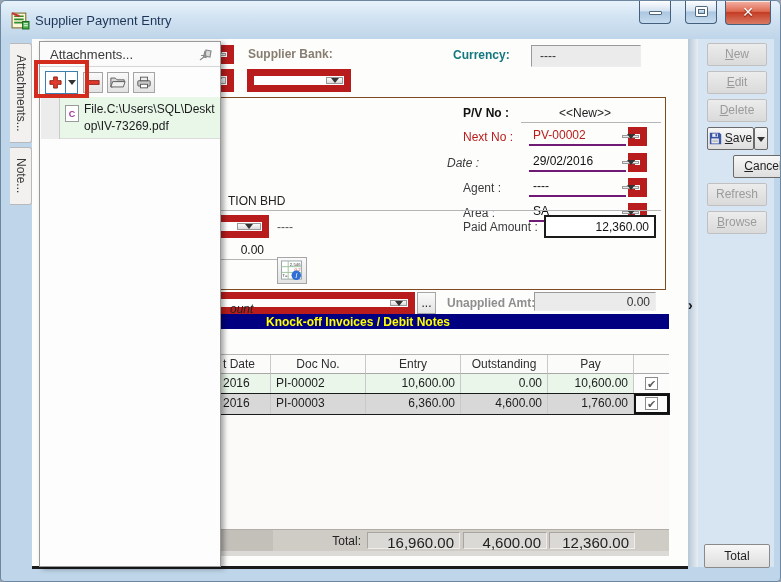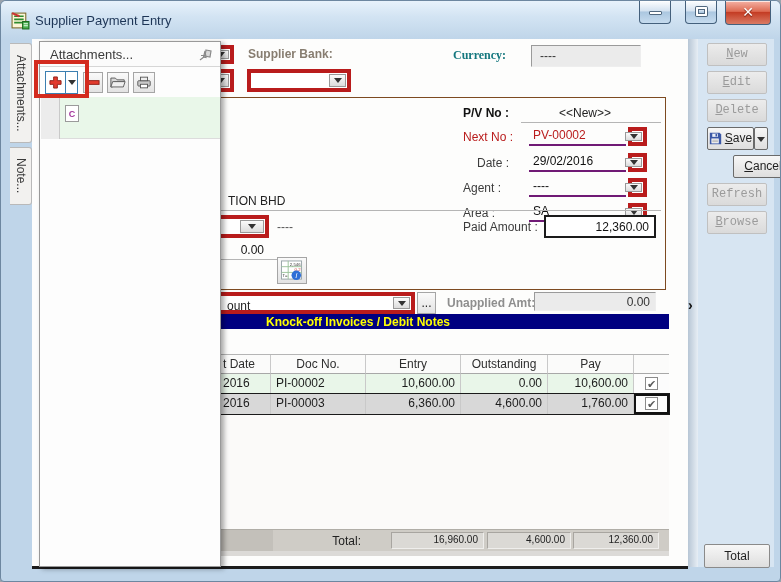--- a/index.html
+++ b/index.html
@@ -16,24 +16,24 @@
   .glyph-min{display:inline-block;width:13px;height:4px;background:#fff;border:1px solid #50677e;margin-top:10px;border-radius:1px;}
   .glyph-max{display:inline-block;width:11px;height:9px;border:2px solid #fff;box-shadow:0 0 0 1px #50677e,inset 0 0 0 1px #50677e;margin-top:6px;border-radius:1px;background:transparent;}
   .glyph-x{color:#fff;font-weight:bold;font-size:14px;line-height:22px;text-shadow:0 1px 1px #6d1506;}
   
   .vtab{left:9px;width:22px;background:#f2f1ef;border:1px solid #b9b9b9;border-left:none;border-radius:0 3px 3px 0;
         writing-mode:vertical-rl;font-size:12px;color:#3a3a3a;padding:8px 3px;text-align:center;}
   
   .form-area{left:31px;top:38px;width:656px;height:528px;background:#fdfdfc;}
   .label{font-size:12px;color:#3c3c3c;}
   .bold{font-weight:bold;}
-  .teal{color:#14777e;font-weight:bold;font-family:Liberation Serif, serif;}
+  .teal{color:#14777e;font-weight:bold;}
   .graylab{color:#877d70;font-weight:bold;}
   .dimlab{color:#b91c1c;}
-  .combo{background:#fff;border:4px solid #b91c1c;}
+  .combo{background:#fff;border:7px solid #b91c1c;font-style:italic;}
   .cbtn{position:absolute;right:1px;top:1px;bottom:1px;width:17px;background:linear-gradient(#fbfbfb,#dcdcdc);
         border:1px solid #999;display:flex;align-items:center;justify-content:center;}
   .arr{width:0;height:0;border-left:4px solid transparent;border-right:4px solid transparent;border-top:5px solid #333;}
   .sunken{background:#ebebeb;border:1px solid;border-color:#9a9a9a #eee #eee #9a9a9a;font-size:12px;color:#333;}
   .underline{height:1px;background:#b5b5b5;}
   .groupbox{border:1px solid #7d4a21;background:transparent;}
   .fieldline{border-bottom:2px solid #701a75;}
   .paidbox{border:2px solid #1b1b1b;background:#fff;font-size:12px;color:#111;text-align:right;padding:3px 5px 0 0;}
   .navybar{background:#000080;}
   .navytext{color:#ffff00;font-weight:bold;font-size:12px;}
@@ -43,27 +43,27 @@
       font-size:12px;color:#2e2e2e;text-align:center;line-height:18px;}
   .gr{position:absolute;height:20px;font-size:12px;color:#1c1c1c;}
   .gc{position:absolute;top:0;height:20px;border-right:1px solid #c9c9c9;line-height:19px;white-space:nowrap;overflow:hidden;}
   .num{text-align:right;padding-right:5px;}
   .row-green{background:#e9f6e9;}
   .row-sel{background:#d8d8d8;outline:1px solid #1a1a1a;}
   .chkbox{display:inline-block;width:13px;height:13px;background:#fff;border:1px solid #8a8a8a;color:#5c5c5c;
           font-size:11px;line-height:12px;text-align:center;margin-top:3px;}
   .totalrow{left:40px;top:528px;width:628px;height:22px;background:#cfccc6;border-top:1px solid #b0ada7;}
   .totcell{position:absolute;top:2px;height:17px;background:#dbd9d5;border:1px solid;border-color:#a8a5a0 #efeeec #efeeec #a8a5a0;
-           font-size:10px;color:#222;text-align:right;padding:1px 5px 12px 0;margin-left:24px;}
+           font-size:15px;color:#222;text-align:right;padding:1px 5px 12px 0;}
   
   .rpanel{left:697px;top:38px;width:76px;height:528px;background:#d7e5f2;}
   .splitter{left:687px;top:38px;width:10px;height:528px;background:linear-gradient(to right,#b7c6d5,#e7eef5);}
   .side-btn{position:absolute;left:706px;width:60px;height:23px;border:1px solid #a9a9a9;border-radius:2px;
             background:linear-gradient(#f7f7f7,#dedede);font-size:12px;color:#1f1f1f;text-align:center;line-height:21px;}
-  .side-btn.disabled{color:#9b9b9b;border-color:#c0c0c0;background:linear-gradient(#ececec,#dadada);font-family:Liberation Mono, monospace;}
+  .side-btn.disabled{color:#9b9b9b;border-color:#c0c0c0;background:linear-gradient(#ececec,#dadada);}
   
   .apanel{left:38px;top:40px;width:182px;height:526px;background:#fdfdfd;border:1px solid #999;
           box-shadow:3px 2px 5px rgba(0,0,0,.35);z-index:50;}
   .apanel-header{position:absolute;left:0;top:0;right:0;height:25px;border-bottom:1px solid #d6d6d6;background:#fbfbfb;}
   .tbtn{position:absolute;height:22px;background:linear-gradient(#fafafa,#e3e3e3);border:1px solid #a5a5a5;
         display:flex;align-items:center;justify-content:center;}
   .filerow{position:absolute;left:1px;top:55px;width:179px;height:42px;background:#e9f7e9;border-bottom:1px solid #dcdcdc;}
   .annotation{left:33px;top:59px;width:55px;height:38px;border:4px solid #d32b1e;z-index:60;background:transparent;}
   .fico{position:absolute;width:14px;height:17px;background:#fff;border:1px solid #9a9a9a;font-size:9px;font-weight:bold;
         color:#a3359b;text-align:center;line-height:16px;}
@@ -119,21 +119,21 @@
   <div class="abs underline" style="left:520px;top:121px;width:140px;"></div>
 
   <div class="abs label dimlab" style="left:462px;top:129px;">Next No :</div>
   <div class="abs label dimlab fieldline" style="left:528px;top:127px;width:97px;height:18px;padding-left:4px;">PV-00002</div>
   <div class="abs combo" style="left:627px;top:126px;width:19px;height:19px;">
       <span class="cbtn" style="width:17px">
         <span class="arr"></span>
       </span>
     </div>
 
-  <div class="abs label" style="left:476px;top:155px;">Date :</div>
+  <div class="abs label" style="left:446px;top:155px;font-style:italic;">Date :</div>
   <div class="abs label fieldline" style="left:528px;top:153px;width:97px;height:18px;padding-left:4px;color:#111;">29/02/2016</div>
   <div class="abs combo" style="left:627px;top:152px;width:19px;height:19px;">
       <span class="cbtn" style="width:17px">
         <span class="arr"></span>
       </span>
     </div>
 
   <div class="abs label" style="left:462px;top:180px;">Agent :</div>
   <div class="abs label fieldline" style="left:528px;top:178px;width:97px;height:18px;padding-left:4px;color:#111;">----</div>
   <div class="abs combo" style="left:627px;top:177px;width:19px;height:19px;">
@@ -291,18 +291,19 @@
       <svg width="16" height="13" viewBox="0 0 18 14">
           <rect x="2" y="5" width="14" height="6" rx="1" fill="#c9c9c9" stroke="#555"></rect>
           <rect x="5" y="1" width="8" height="4" fill="#eee" stroke="#555"></rect>
           <rect x="5" y="9" width="8" height="4" fill="#fff" stroke="#555"></rect>
         </svg>
     </div>
 
     <div class="filerow">
       <div class="abs" style="left:0;top:0;width:19px;height:42px;background:#ececec;border-right:1px solid #c9c9c9;"></div>
       <span class="fico" style="left:24px;top:8px;">C</span>
+      <div class="abs" style="left:43px;top:4px;width:134px;font-size:12px;line-height:17px;color:#1a1a1a;word-break:break-all;">File.C:\Users\SQL\Desktop\IV-73269.pdf</div>
     </div>
   </div>
 
   <div class="abs annotation"></div>
 
 </div>
 
 </body></html>

